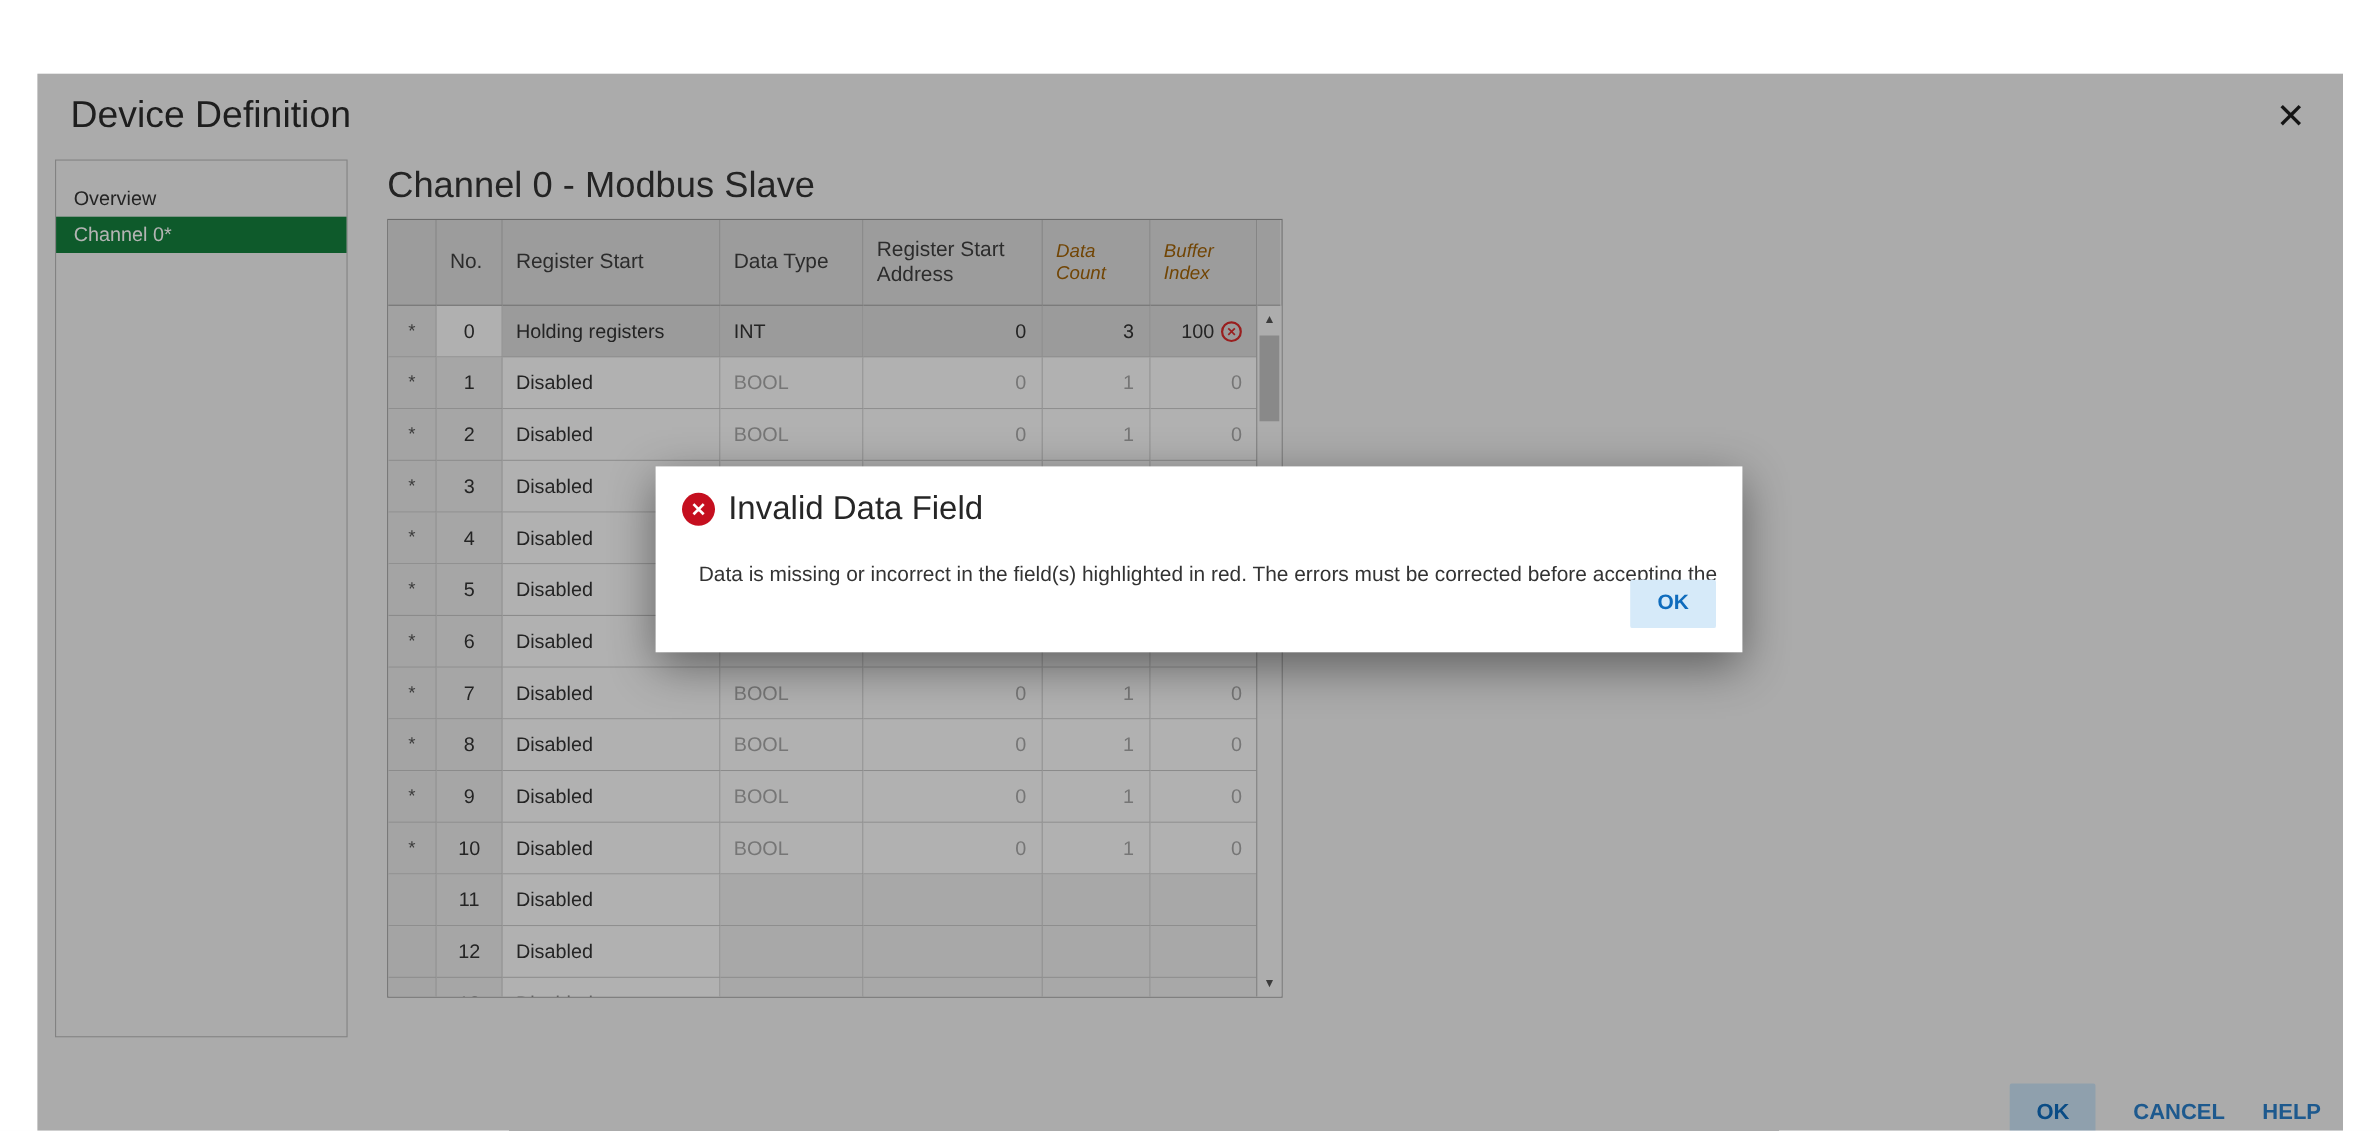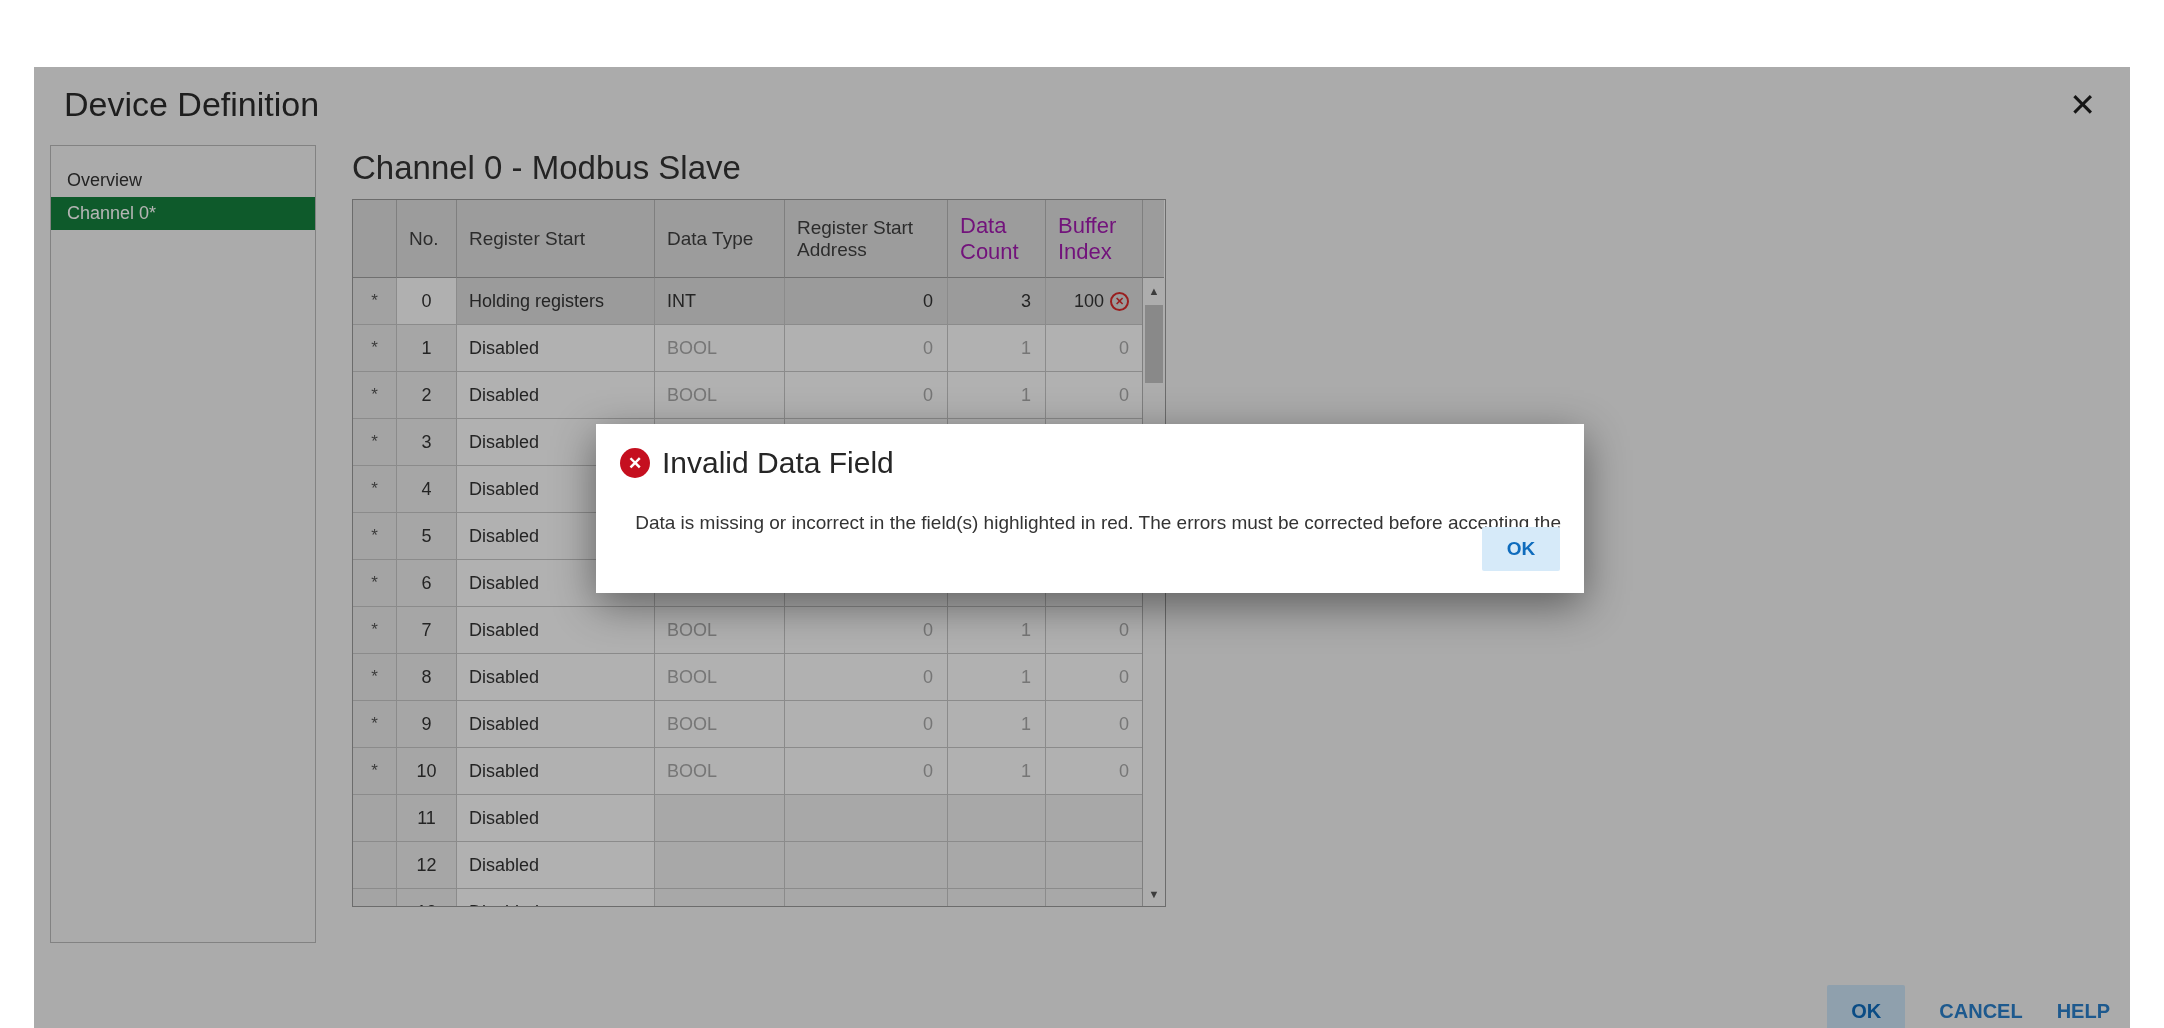--- a/index.html
+++ b/index.html
@@ -14,21 +14,21 @@
   .sidebar { position:absolute; left:16px; top:78px; width:266px; height:798px; border:1px solid #b9b9b9; background:#f2f2f2; padding-top:18px; }
   .side-item { height:33px; line-height:33px; padding-left:16px; font-size:18px; color:#333; cursor:pointer; }
   .side-item.sel { background:#15803d; color:#ffffff; }
 
   .heading { position:absolute; left:318px; top:82px; font-size:33px; color:#333;text-align:center; }
 
   
   .grid { position:absolute; left:318px; top:132px; width:814px; height:708px; border:1px solid #9a9a9a; background:#fbfbfb; }
   .grid-header { display:grid; grid-template-columns:44px 60px 198px 130px 163px 98px 97px 21px; height:78px; }
   .gh { background:#dedede; border-right:1px solid #b5b5b5; border-bottom:1px solid #9f9f9f; display:flex; align-items:center; padding:0 12px; font-size:19px; color:#3f3f3f; line-height:1.15; }
-  .gh.small { font-size:22px; color:#a21caf; }
+  .gh.small { font-size:17px; color:#a16207;font-style:italic; }
   .gh.last { border-right:none; padding:0; }
   .grid-body { position:relative; width:791px; height:628px; overflow:hidden; }
   .row { display:grid; grid-template-columns:44px 60px 198px 130px 163px 98px 98px; height:47px; }
   .c { border-right:1px solid #c6c6c6; border-bottom:1px solid #c6c6c6; display:flex; align-items:center; font-size:18px; color:#333; background:#fbfbfb; padding:0 12px; overflow:hidden; white-space:nowrap; }
   .c.col-marker { background:#e9e9e9; justify-content:center; color:#555; font-size:17px; padding:0; }
   .c.col-no { background:#ececec; justify-content:center; padding:0; }
   .c.num { justify-content:flex-end; padding-right:14px; }
   .c.dimtext { color:#a8a8a8; }
   .c.empty { background:#efefef; }
   .row.sel .c { background:#dcdcdc; }

